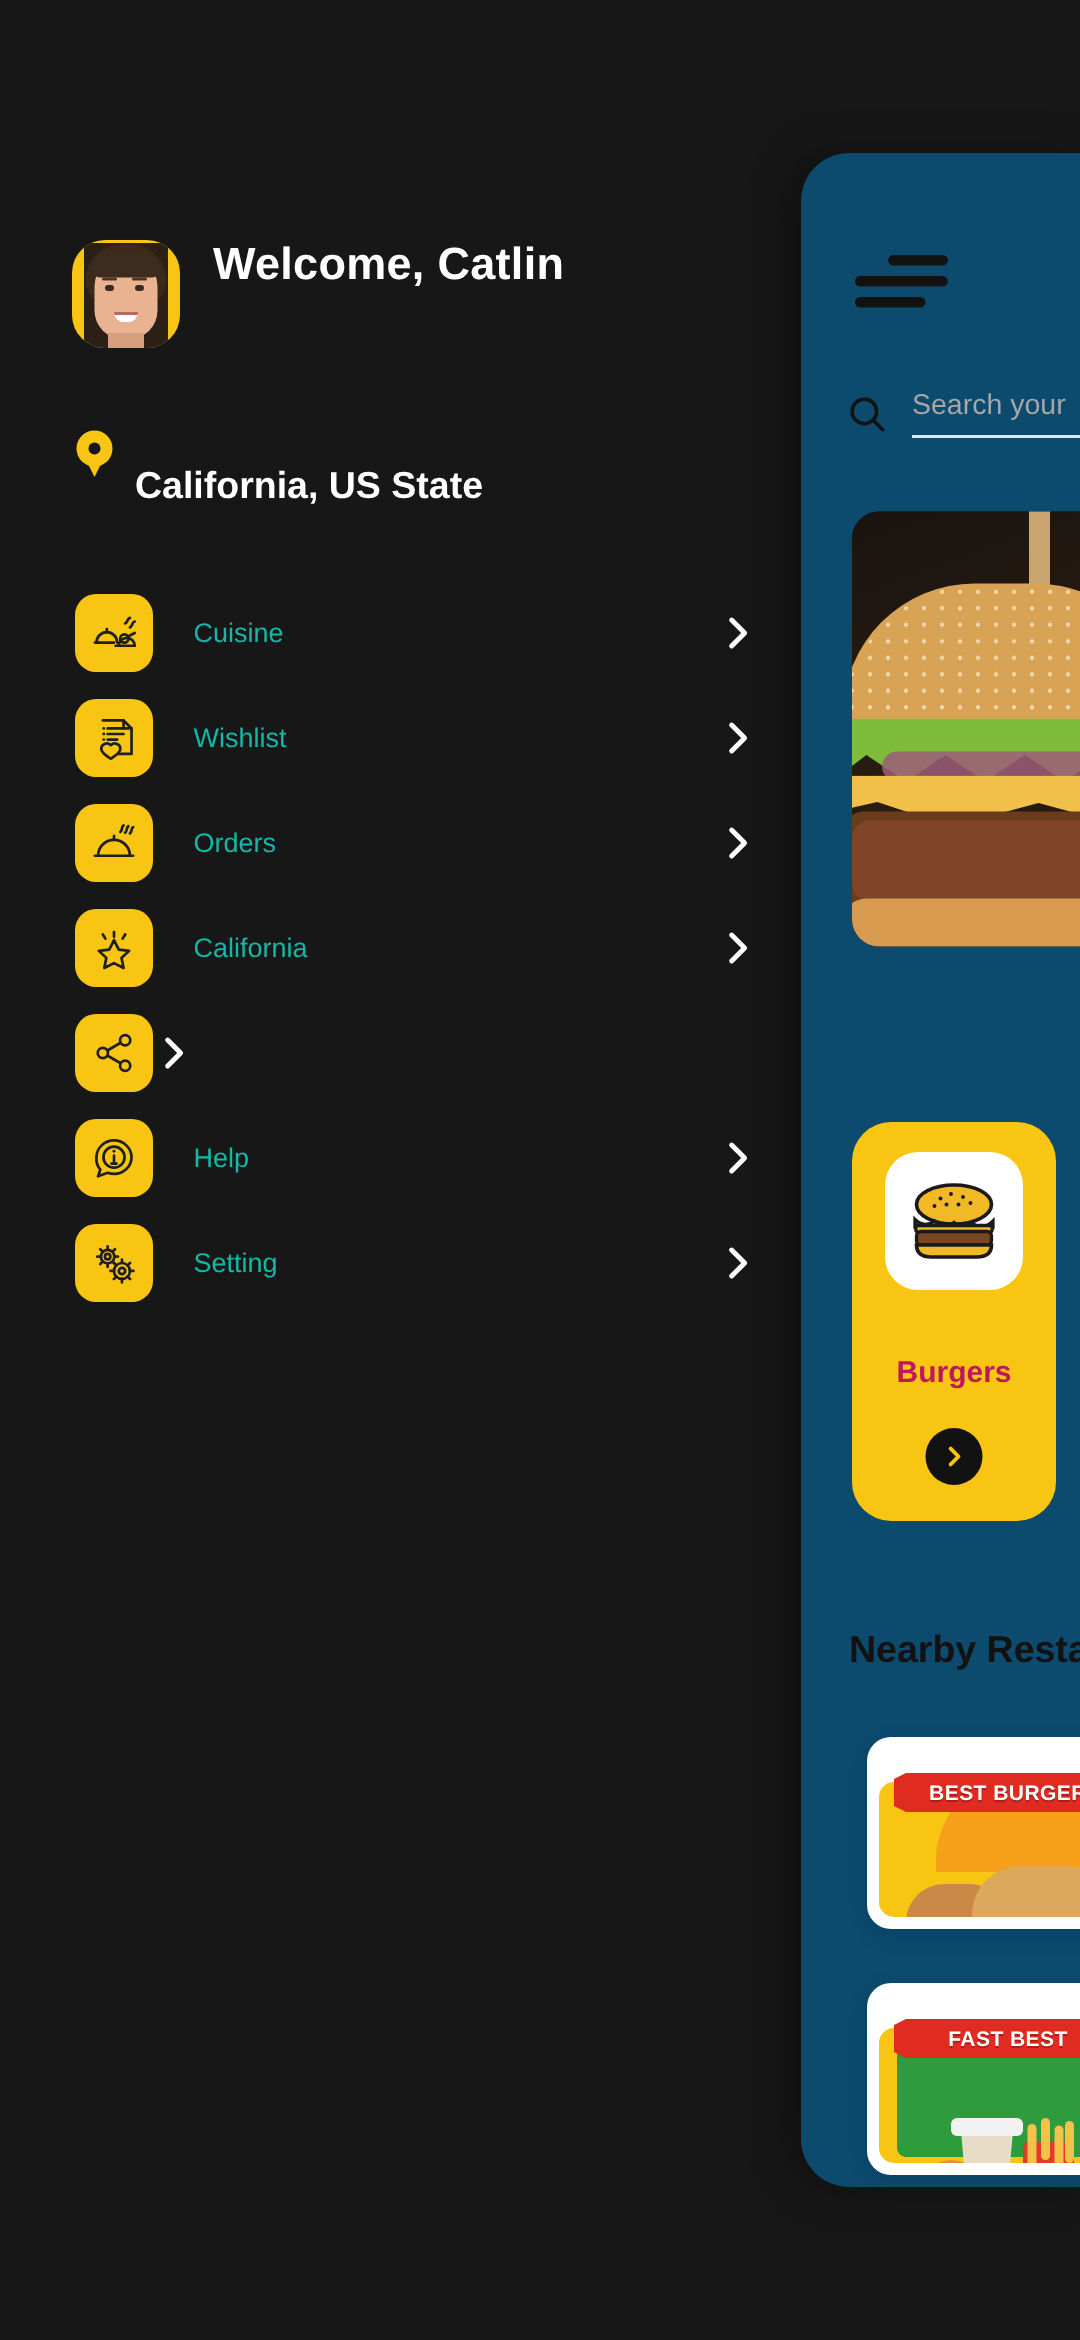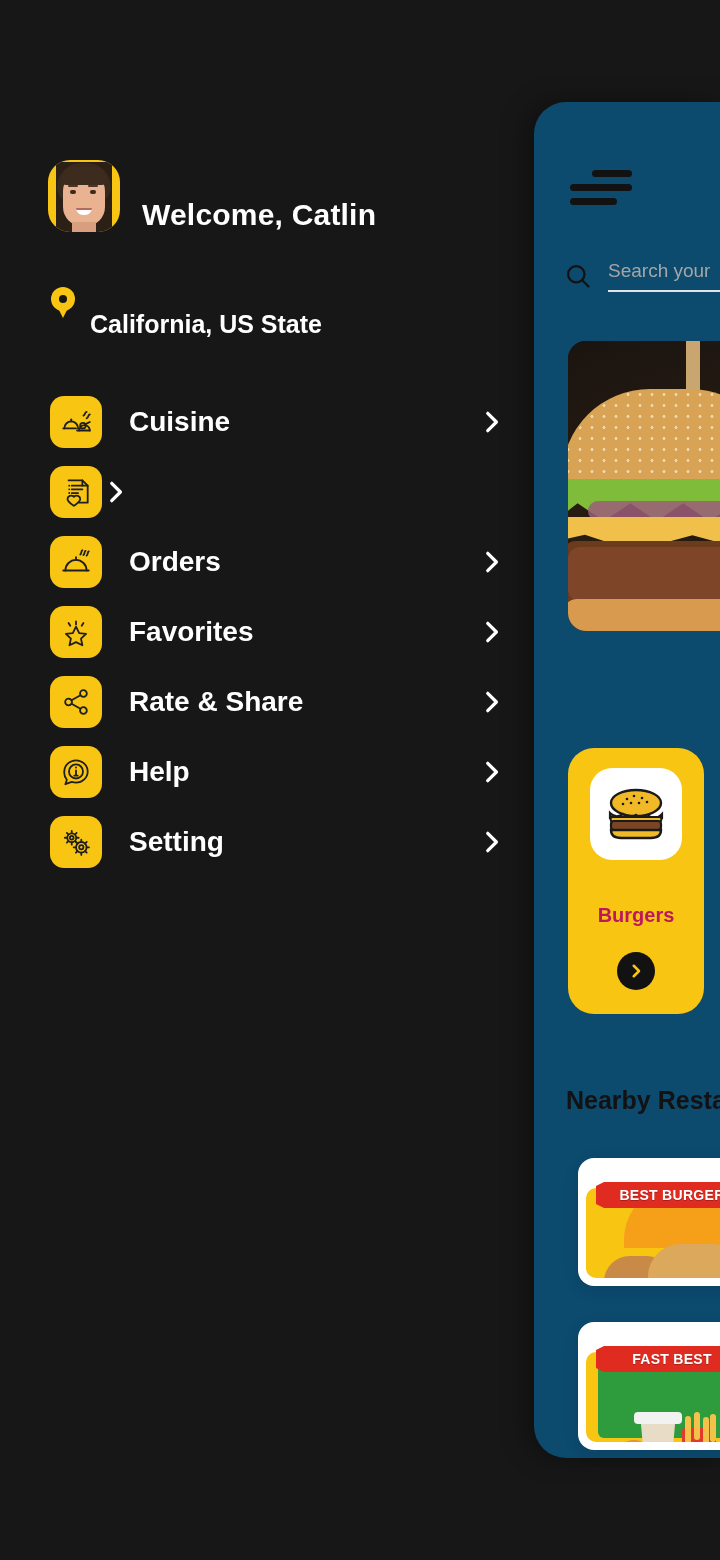--- a/index.html
+++ b/index.html
@@ -7,21 +7,21 @@
     width:720px; height:1560px;
     background:#121212;
     font-family:"Liberation Sans", sans-serif;
     overflow:hidden;
   }
   #root { position:relative; width:720px; height:1560px; background:#171717; overflow:hidden; }
 
   
   .drawer { position:absolute; left:0; top:0; width:534px; height:1560px; background:#171717; }
 
-  .profile-row { position:absolute; left:48px; top:160px; display:flex; align-items:flex-end; gap:22px; }
+  .profile-row { position:absolute; left:48px; top:160px; display:flex; align-items:flex-start; gap:22px; }
   .avatar-wrap {
     width:72px; height:72px; border-radius:22px; background:#F9C513;
     overflow:hidden; position:relative; flex:none;
   }
   .avatar-photo { position:absolute; inset:0; }
   .face-bg { position:absolute; left:8px; top:2px; width:56px; height:70px; background:#2b1f16; }
   .face-hair { position:absolute; left:9px; top:3px; width:54px; height:40px; background:#3a2a1c; border-radius:27px 27px 18px 18px; }
   .face-skin { position:absolute; left:15px; top:10px; width:42px; height:56px; background:#e9b291; border-radius:21px 21px 19px 19px; }
   .face-fringe { position:absolute; left:13px; top:7px; width:46px; height:18px; background:#3d2c1d; border-radius:23px 23px 10px 10px; }
   .face-eye { position:absolute; width:6px; height:4px; background:#3a2a20; border-radius:3px; top:30px; }
@@ -40,21 +40,21 @@
     border-left:8px solid transparent; border-right:8px solid transparent; border-top:16px solid #F9C513; }
   .pin-hole { position:absolute; left:9px; top:8px; width:8px; height:8px; border-radius:50%; background:#171717; }
   .location-text { color:#ffffff; font-size:25px; font-weight:bold; white-space:nowrap;margin-top:42px; }
 
   .menu { position:absolute; left:50px; top:396px; width:470px; }
   .menu-item { display:flex; align-items:center; height:52px; margin-bottom:18px; cursor:pointer; }
   .menu-badge {
     width:52px; height:52px; border-radius:14px; background:#F9C513;
     display:flex; align-items:center; justify-content:center; flex:none;
   }
-  .menu-label { color:#ffffff; font-size:28px; font-weight:bold; margin-left:27px; flex:1; white-space:nowrap; }
+  .menu-label { color:#14b8a6; font-size:18px; font-weight:normal; margin-left:27px; flex:1; white-space:nowrap; }
   .chev { width:26px; height:26px; flex:none; margin-right:16px; }
 
   
   .panel {
     position:absolute; left:534px; top:102px; width:186px; height:1356px;
     background:#0c4a6e; border-radius:32px 0 0 32px; overflow:hidden;
     box-shadow:-8px 0 26px rgba(0,0,0,.35);
   }
   .hamburger { position:absolute; left:36px; top:68px; width:62px; height:34px; cursor:pointer; }
   .hb { position:absolute; height:7px; background:#121212; border-radius:4px; }
@@ -195,20 +195,21 @@
             <svg width="34" height="34" viewBox="0 0 32 32">
       <path d="M9 5h13l5 5v16h-8" stroke="#1f1f1f" stroke-width="1.7" fill="none" stroke-linecap="round" stroke-linejoin="round"></path>
               <path d="M22 5v5h5" stroke="#1f1f1f" stroke-width="1.7" fill="none" stroke-linecap="round" stroke-linejoin="round"></path>
       <path d="M12 10h10M12 13.5h10M12 17h6" stroke="#1f1f1f" stroke-width="1.7" fill="none" stroke-linecap="round" stroke-linejoin="round"></path>
               <circle cx="9.6" cy="10" r=".9" fill="#1f1f1f"></circle>
       <circle cx="9.6" cy="13.5" r=".9" fill="#1f1f1f"></circle>
               <circle cx="9.6" cy="17" r=".9" fill="#1f1f1f"></circle>
       <path d="M14 20.5c-2.4-2.2-6 -.6-6 2.2 0 2.7 3.6 4.7 6 6.3 2.4-1.6 6-3.6 6-6.3 0-2.8-3.6-4.4-6-2.2z" stroke="#1f1f1f" stroke-width="1.7" fill="none" stroke-linecap="round" stroke-linejoin="round"></path>
             </svg>
           </div>
+          <div class="menu-label">Wishlist</div>
           <div class="chev"><svg viewBox="0 0 24 24" fill="none" width="26" height="26">
   <polyline points="9,4 17,12 9,20" stroke="#ffffff" stroke-width="3" stroke-linecap="round" stroke-linejoin="round"></polyline>
             </svg></div>
         </div>
         <div class="menu-item">
           <div class="menu-badge">
             <svg width="34" height="34" viewBox="0 0 32 32">
       <path d="M4 24h24" stroke="#1f1f1f" stroke-width="1.7" fill="none" stroke-linecap="round" stroke-linejoin="round"></path>
               <path d="M6 24a10 10 0 0 1 20 0" stroke="#1f1f1f" stroke-width="1.7" fill="none" stroke-linecap="round" stroke-linejoin="round"></path>
               <path d="M16 14v-2.5" stroke="#1f1f1f" stroke-width="1.7" fill="none" stroke-linecap="round" stroke-linejoin="round"></path>
@@ -222,35 +223,34 @@
   <polyline points="9,4 17,12 9,20" stroke="#ffffff" stroke-width="3" stroke-linecap="round" stroke-linejoin="round"></polyline>
             </svg></div>
         </div>
         <div class="menu-item">
           <div class="menu-badge">
             <svg width="34" height="34" viewBox="0 0 32 32">
       <path d="M16 11l3 6 6.5.8-4.8 4.4 1.3 6.3L16 25.5 9.9 28.5l1.3-6.3L6.5 17.8 13 17z" stroke="#1f1f1f" stroke-width="1.7" fill="none" stroke-linecap="round" stroke-linejoin="round"></path>
       <path d="M16 6v3M9 7.5l1.6 2.6M23 7.5l-1.6 2.6" stroke="#1f1f1f" stroke-width="1.7" fill="none" stroke-linecap="round" stroke-linejoin="round"></path>
             </svg>
           </div>
-          <div class="menu-label">Favorites</div>
+          <div class="menu-label">California</div>
           <div class="chev"><svg viewBox="0 0 24 24" fill="none" width="26" height="26">
   <polyline points="9,4 17,12 9,20" stroke="#ffffff" stroke-width="3" stroke-linecap="round" stroke-linejoin="round"></polyline>
             </svg></div>
         </div>
         <div class="menu-item">
           <div class="menu-badge">
             <svg width="34" height="34" viewBox="0 0 32 32">
       <circle cx="23" cy="8" r="3.2" stroke="#1f1f1f" stroke-width="1.7" fill="none" stroke-linecap="round" stroke-linejoin="round"></circle>
               <circle cx="9" cy="16" r="3.2" stroke="#1f1f1f" stroke-width="1.7" fill="none" stroke-linecap="round" stroke-linejoin="round"></circle>
               <circle cx="23" cy="24" r="3.2" stroke="#1f1f1f" stroke-width="1.7" fill="none" stroke-linecap="round" stroke-linejoin="round"></circle>
       <path d="M11.8 14.4L20.2 9.6M11.8 17.6l8.4 4.8" stroke="#1f1f1f" stroke-width="1.7" fill="none" stroke-linecap="round" stroke-linejoin="round"></path>
             </svg>
           </div>
-          <div class="menu-label">Rate &amp; Share</div>
           <div class="chev"><svg viewBox="0 0 24 24" fill="none" width="26" height="26">
   <polyline points="9,4 17,12 9,20" stroke="#ffffff" stroke-width="3" stroke-linecap="round" stroke-linejoin="round"></polyline>
             </svg></div>
         </div>
         <div class="menu-item">
           <div class="menu-badge">
             <svg width="34" height="34" viewBox="0 0 32 32">
       <path d="M27 15.5c0 5.8-5 10.5-11 10.5-1.4 0-2.8-.3-4-.7L6 27.5l1.4-4.2A10.2 10.2 0 0 1 5 15.5C5 9.7 10 5 16 5s11 4.7 11 10.5z" stroke="#1f1f1f" stroke-width="1.7" fill="none" stroke-linecap="round" stroke-linejoin="round"></path>
       <circle cx="16" cy="15.5" r="6.6" stroke="#1f1f1f" stroke-width="1.7" fill="none" stroke-linecap="round" stroke-linejoin="round"></circle>
               <circle cx="16" cy="11.8" r=".9" fill="#1f1f1f"></circle>

